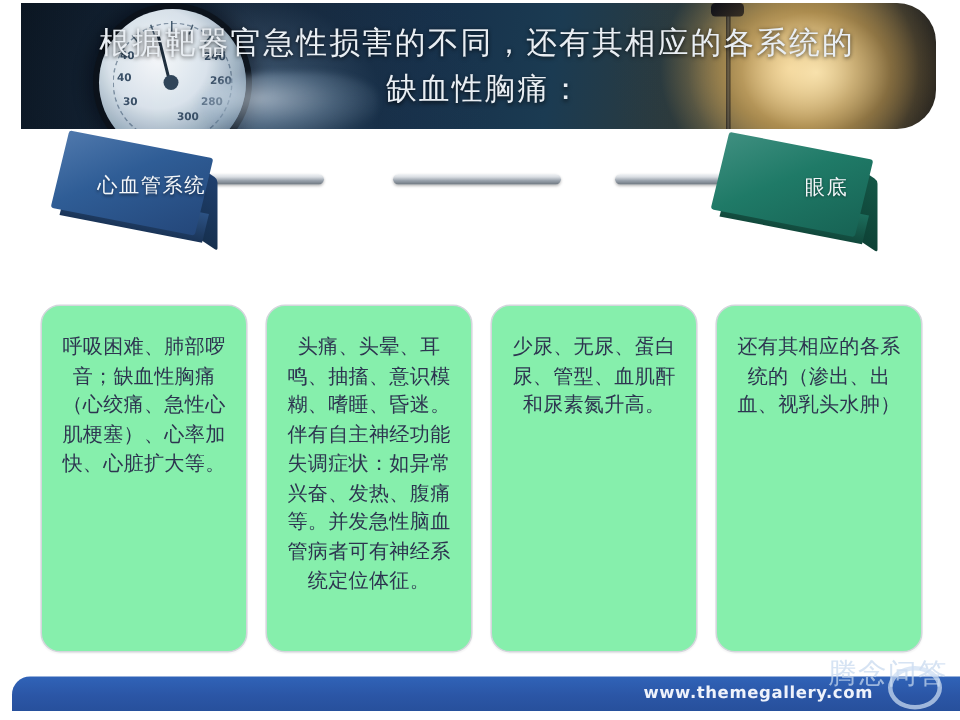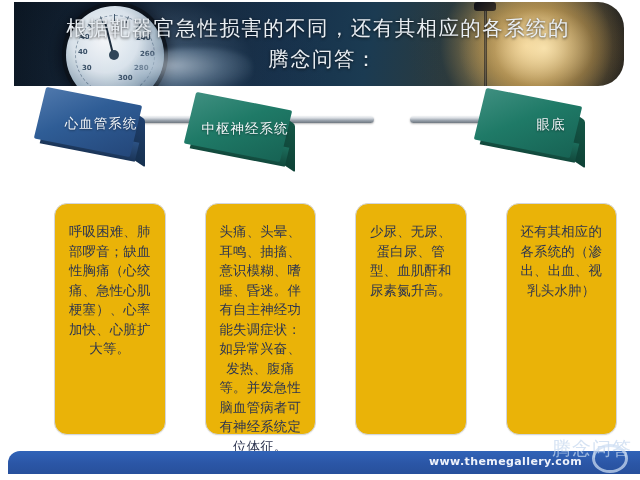--- a/index.html
+++ b/index.html
@@ -110,25 +110,24 @@
   .cube3{left:340px;top:104px;}
   .cube4{left:480px;top:96px;}
   .cube1 .label{left:6px;}
   .cube2 .label{left:0px;}
   .cube3 .label{left:4px;}
   .cube4 .label{left:16px;}
 
   
   .panels{position:absolute;left:27px;top:203px;width:590px;height:232px;display:flex;gap:12px;}
   .panel{
-    width:138px;height:232px;background:#eab308;
+    width:138px;height:232px;background:#86efac;
     border:1px solid #d3d6dc;border-radius:13px;
     box-sizing:border-box;padding:18px 11px 10px 11px;
     box-shadow:0 1px 1px rgba(0,0,0,.04);
-    margin-left:27px;
   }
   .panel p{
     margin:0;color:#2d3550;
     font-family:"DejaVu Serif","Liberation Serif",serif;
     font-size:13.4px;line-height:19.5px;text-align:center;
     letter-spacing:.2px;word-break:break-all;
   }
 
   
   .footer-bar{
@@ -177,41 +176,35 @@
       <div class="gnum" style="left:52px;top:68px;">300</div>
       <div class="needle"></div>
       <div class="gauge-hub"></div>
     </div>
     <div class="cuff"></div>
     <div class="tube"></div>
     <div class="tube-cap"></div>
     <div class="hdr-glow"></div>
     <div class="hdr-title">
       <div>根据靶器官急性损害的不同，还有其相应的各系统的</div>
-      <div class="hdr-line2">腾念问答：</div>
+      <div class="hdr-line2">缺血性胸痛：</div>
     </div>
   </div>
 
   <div class="rod rod-a"></div>
   <div class="rod rod-b"></div>
   <div class="rod rod-c"></div>
 
   <div class="cube blue cube1">
     <div class="side"></div>
     <div class="front"></div>
     <div class="top"></div>
     <div class="label">心血管系统</div>
   </div>
 
-  <div class="cube green cube2">
-    <div class="side"></div>
-    <div class="front"></div>
-    <div class="top"></div>
-    <div class="label">中枢神经系统</div>
-  </div>
 
 
   <div class="cube green cube4">
     <div class="side"></div>
     <div class="front"></div>
     <div class="top"></div>
     <div class="label">眼底</div>
   </div>
 
   <div class="panels">

